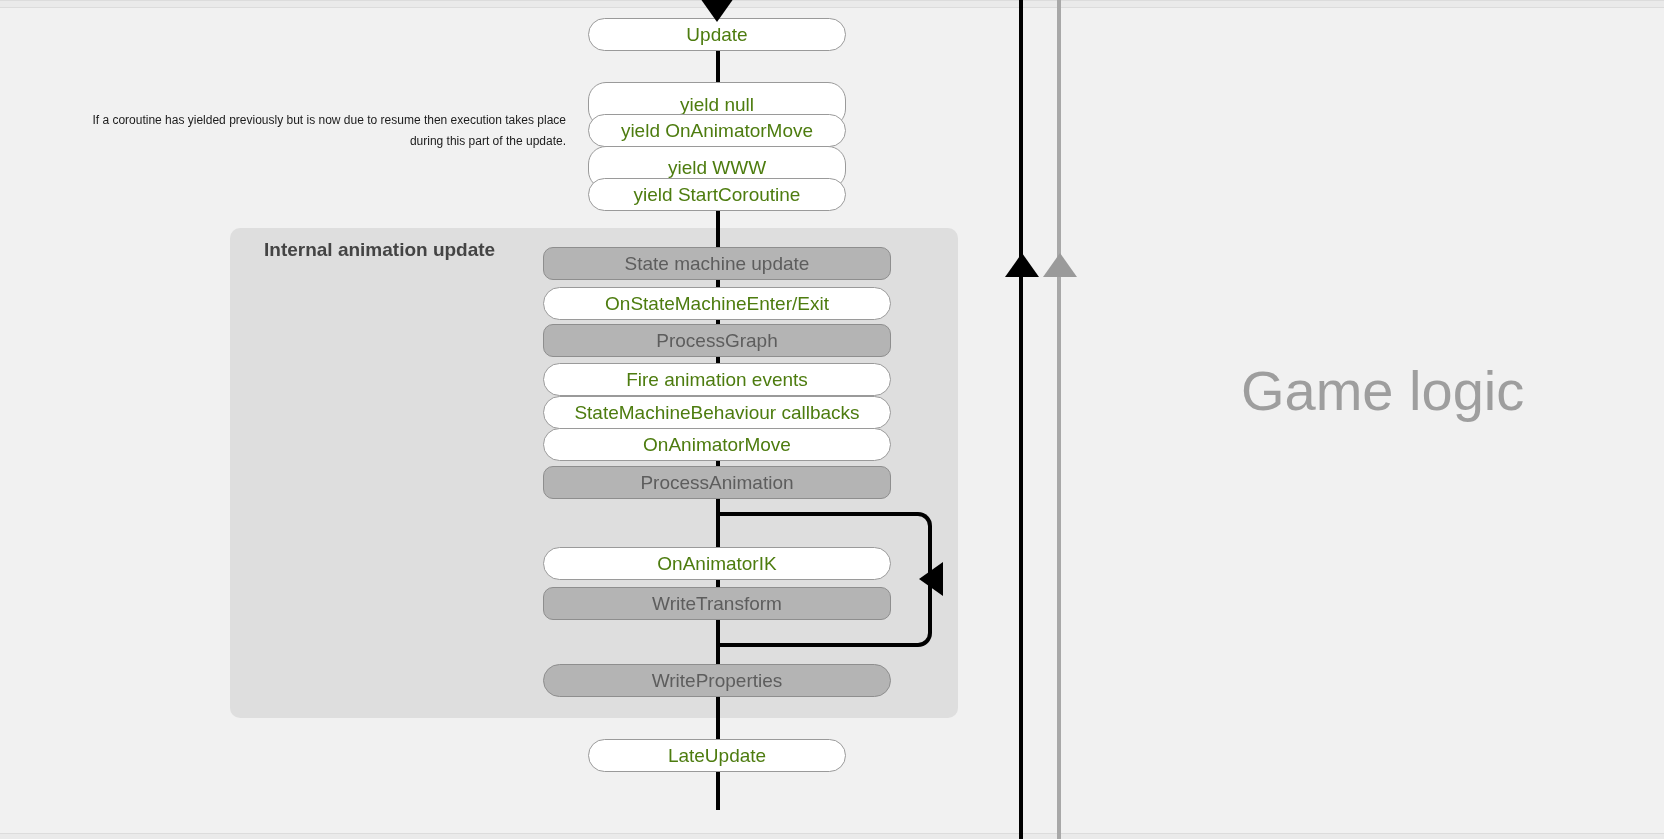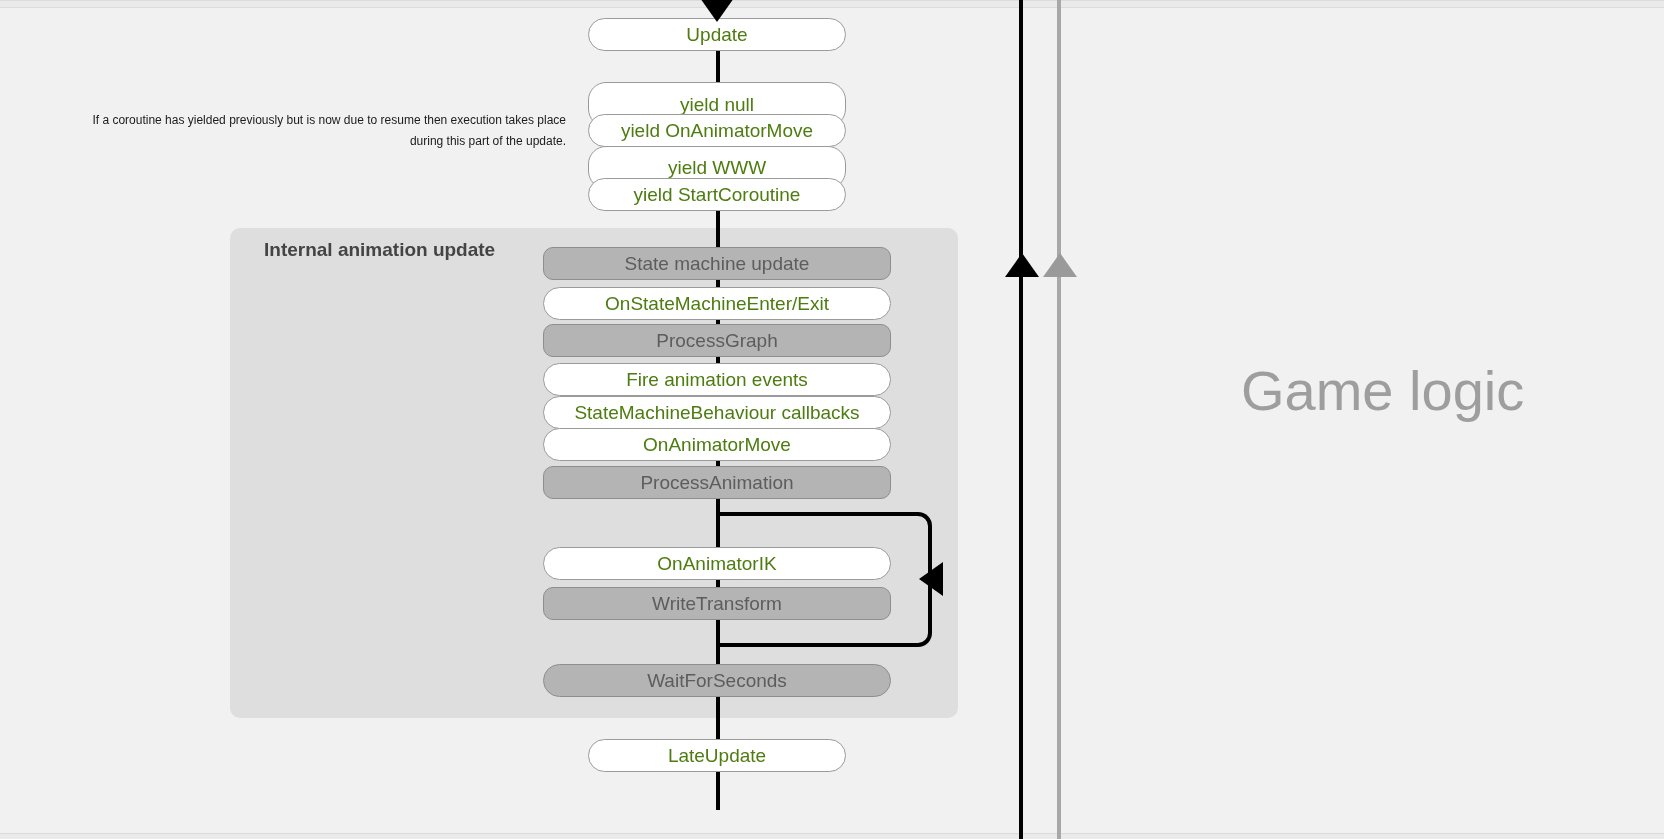--- a/index.html
+++ b/index.html
@@ -182,17 +182,17 @@
 
   <div class="node white" style="left:543px; top:363px; width:348px; height:33px;">Fire animation events</div>
   <div class="node white" style="left:543px; top:396px; width:348px; height:33px;">StateMachineBehaviour callbacks</div>
   <div class="node white" style="left:543px; top:428px; width:348px; height:33px;">OnAnimatorMove</div>
 
   <div class="node gray" style="left:543px; top:466px; width:348px; height:33px;">ProcessAnimation</div>
 
   <div class="node white" style="left:543px; top:547px; width:348px; height:33px;">OnAnimatorIK</div>
   <div class="node gray" style="left:543px; top:587px; width:348px; height:33px;">WriteTransform</div>
 
-  <div class="node gray rounded" style="left:543px; top:664px; width:348px; height:33px;">WaitForSeconds</div>
+  <div class="node gray rounded" style="left:543px; top:664px; width:348px; height:33px;">WriteProperties</div>
 
   <div class="node white" style="left:588px; top:739px; width:258px; height:33px;">LateUpdate</div>
 
 </div>
 
 </body></html>

